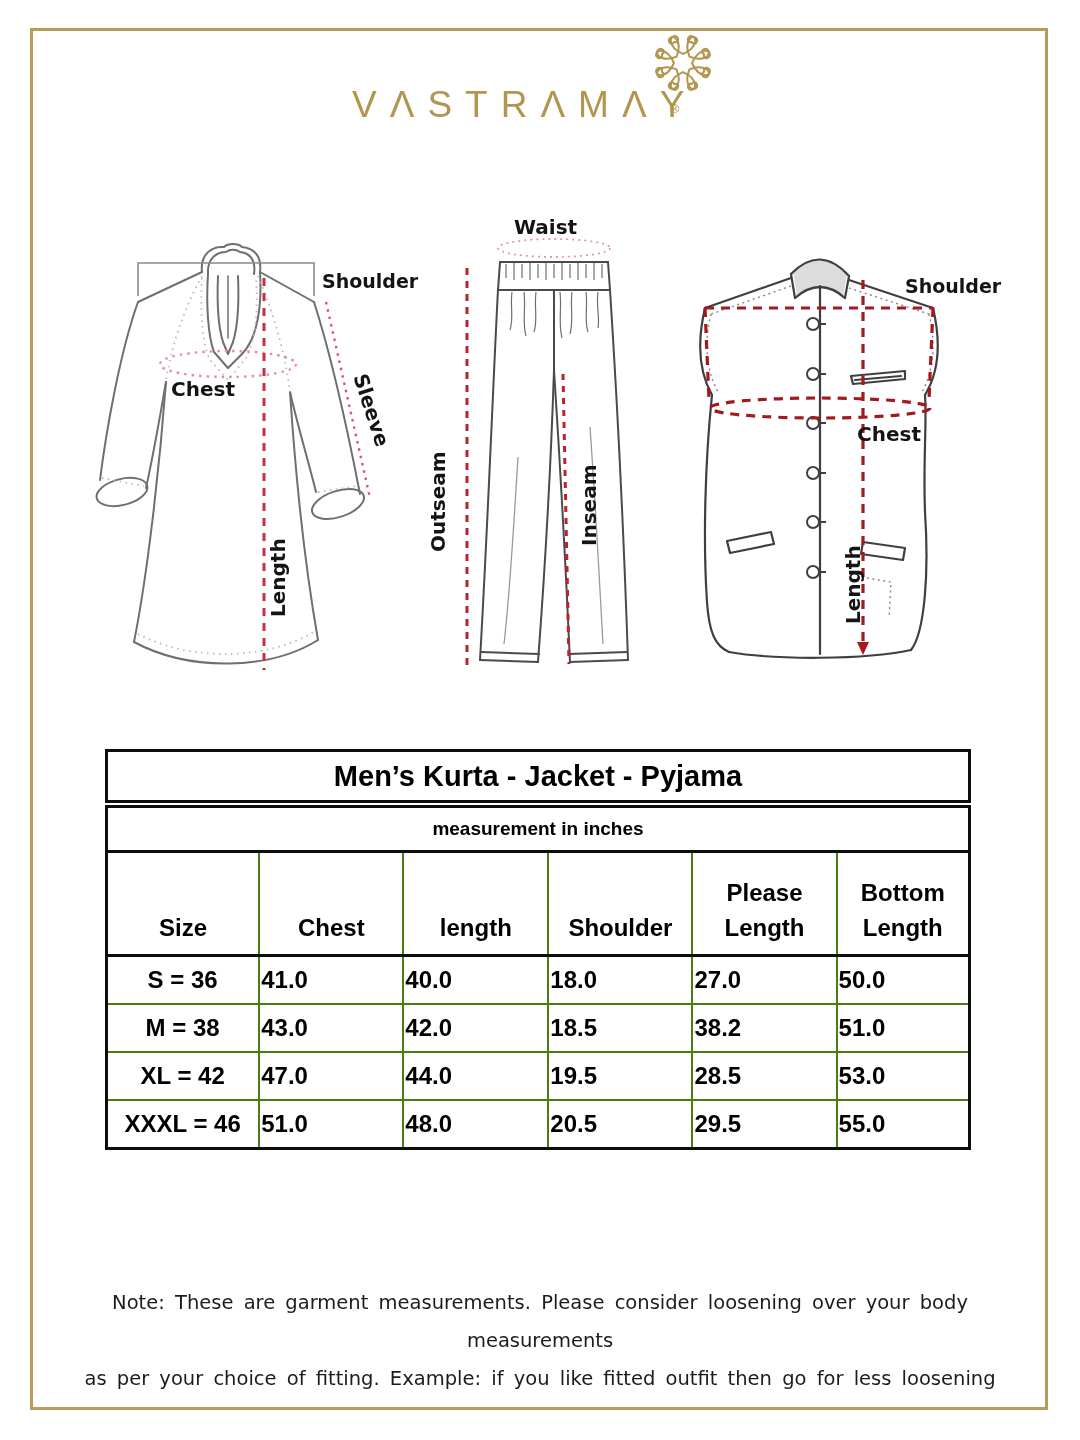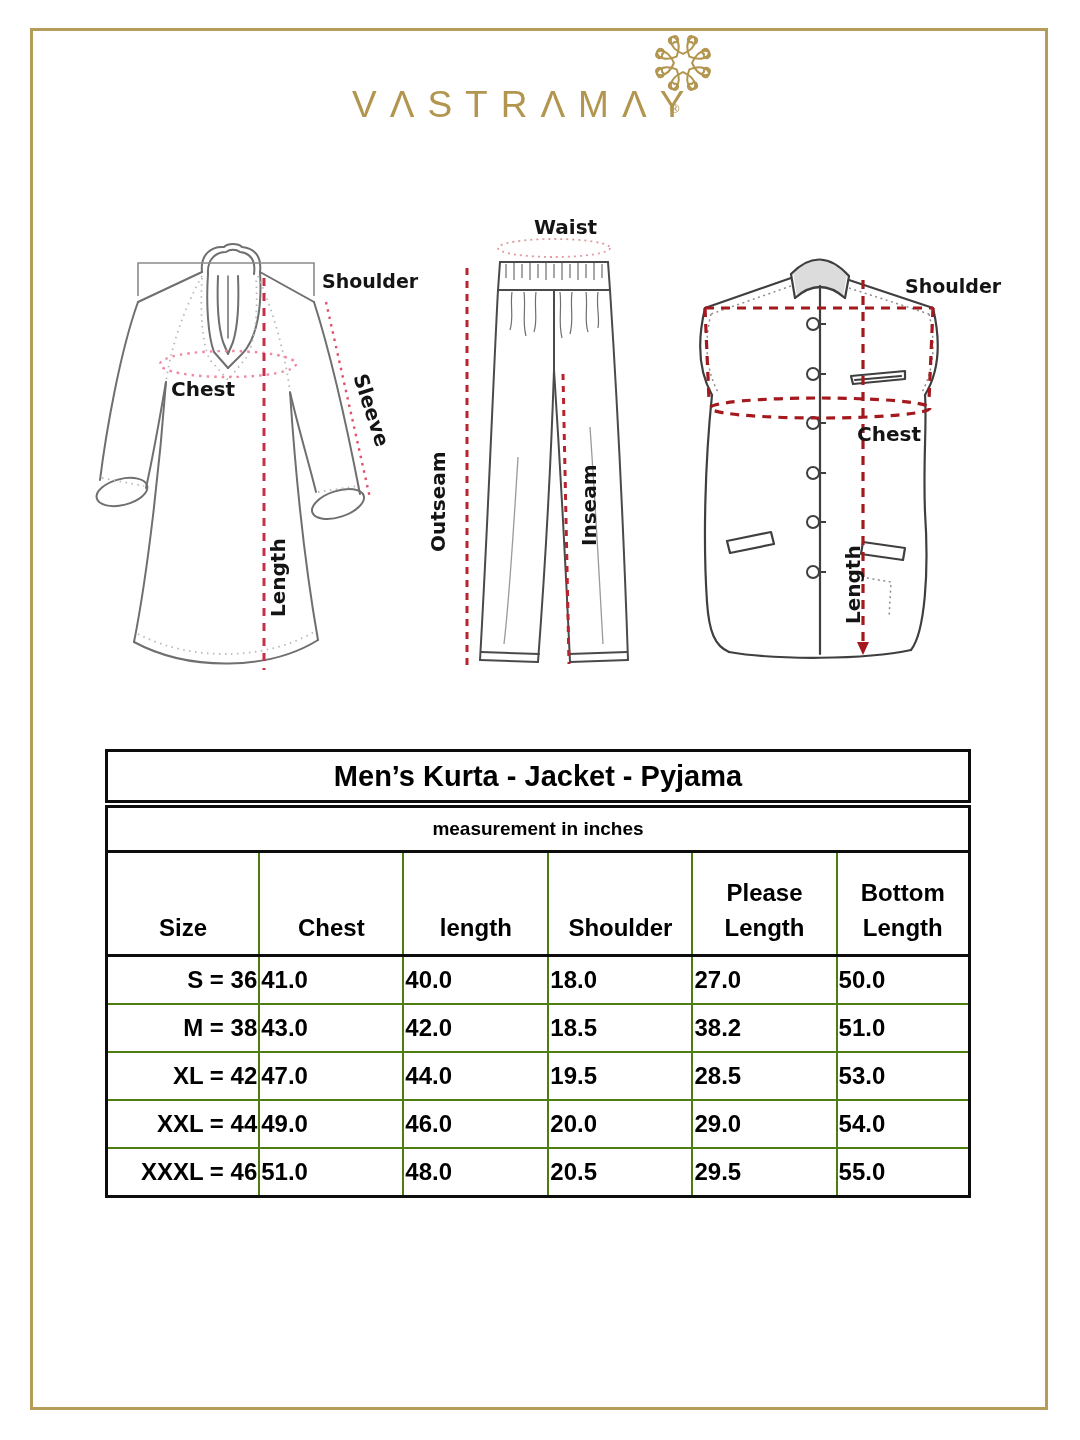--- a/index.html
+++ b/index.html
@@ -12,40 +12,40 @@
              font-size:37px;letter-spacing:13px;color:#b2954e;font-weight:400;white-space:nowrap;}
   .logo-reg{position:absolute;left:668px;top:101px;font-size:13px;color:#b2954e;}
   .emblem{position:absolute;left:654px;top:34px;}
   
   .lbl{position:absolute;color:#141414;font-weight:700;white-space:nowrap;}
   .lbl.rot{transform-origin:center;text-align:center;}
   .l-kurta-shoulder{left:322px;top:270px;font-size:19px;}
   .l-kurta-chest{left:171px;top:377px;font-size:20px;}
   .l-kurta-sleeve{left:334px;top:398px;font-size:20px;transform:rotate(72deg);}
   .l-kurta-length{left:242px;top:569px;width:72px;font-size:20px;transform:rotate(-90deg);}
-  .l-waist{left:514px;top:215px;font-size:20px;margin-left:20px;}
+  .l-waist{left:514px;top:215px;font-size:20px;}
   .l-outseam{left:392px;top:494px;width:92px;font-size:20px;transform:rotate(-90deg);}
   .l-inseam{left:549px;top:494px;width:80px;font-size:20px;transform:rotate(-90deg);}
   .l-jacket-shoulder{left:905px;top:275px;font-size:19px;}
   .l-jacket-chest{left:857px;top:422px;font-size:20px;}
   .l-jacket-length{left:817px;top:576px;width:72px;font-size:20px;transform:rotate(-90deg);}
   .diag{position:absolute;}
   
   .size-table{position:absolute;left:105px;top:749px;width:866px;border-collapse:collapse;
               font-family:"Liberation Sans",sans-serif;color:#000;table-layout:fixed;
               border:3px solid #0d0d0d;}
   .size-table td,.size-table th{border:2px solid #4d7c0f;}
   .t-title td{height:46px;text-align:center;font-weight:700;font-size:29px;
               border-bottom:8px double #0d0d0d;}
   .t-sub td{height:40px;text-align:center;font-weight:700;font-size:19px;
             border-bottom:3px solid #0d0d0d;}
   .t-head th{height:92px;vertical-align:bottom;text-align:center;font-weight:700;font-size:24px;
              padding-bottom:8px;line-height:1.45;border-bottom:3px solid #0d0d0d;}
   .size-table tbody td{height:44px;font-weight:700;font-size:24px;}
-  .size-table tbody td:first-child{text-align:right;padding-left:0;}
+  .size-table tbody td:first-child{text-align:center;padding-left:0;}
   .size-table tbody tr:last-child td{border-bottom:3px solid #0d0d0d;}
   
   .note{position:absolute;left:55px;right:55px;top:1284px;text-align:center;
         font-size:19.5px;line-height:38px;color:#1c1c1c;word-spacing:4px;}
 </style>
 </head>
 <body>
 
 <div class="page">
   <div class="frame"></div>
@@ -239,31 +239,27 @@
         </tr>
         <tr>
           <td>XL = 42</td>
           <td>47.0</td>
           <td>44.0</td>
           <td>19.5</td>
           <td>28.5</td>
           <td>53.0</td>
         </tr>
         <tr>
-          <td>XXL = 44</td>
-          <td>49.0</td>
-          <td>46.0</td>
-          <td>20.0</td>
-          <td>29.0</td>
-          <td>54.0</td>
-        </tr>
-        <tr>
           <td>XXXL = 46</td>
           <td>51.0</td>
           <td>48.0</td>
           <td>20.5</td>
           <td>29.5</td>
           <td>55.0</td>
         </tr>
       </tbody>
   </table>
 
+  <div class="note">
+    <div>Note: These are garment measurements. Please consider loosening over your body measurements</div>
+    <div>as per your choice of fitting. Example: if you like fitted outfit then go for less loosening</div>
+  </div>
 </div>
 
 </body></html>

